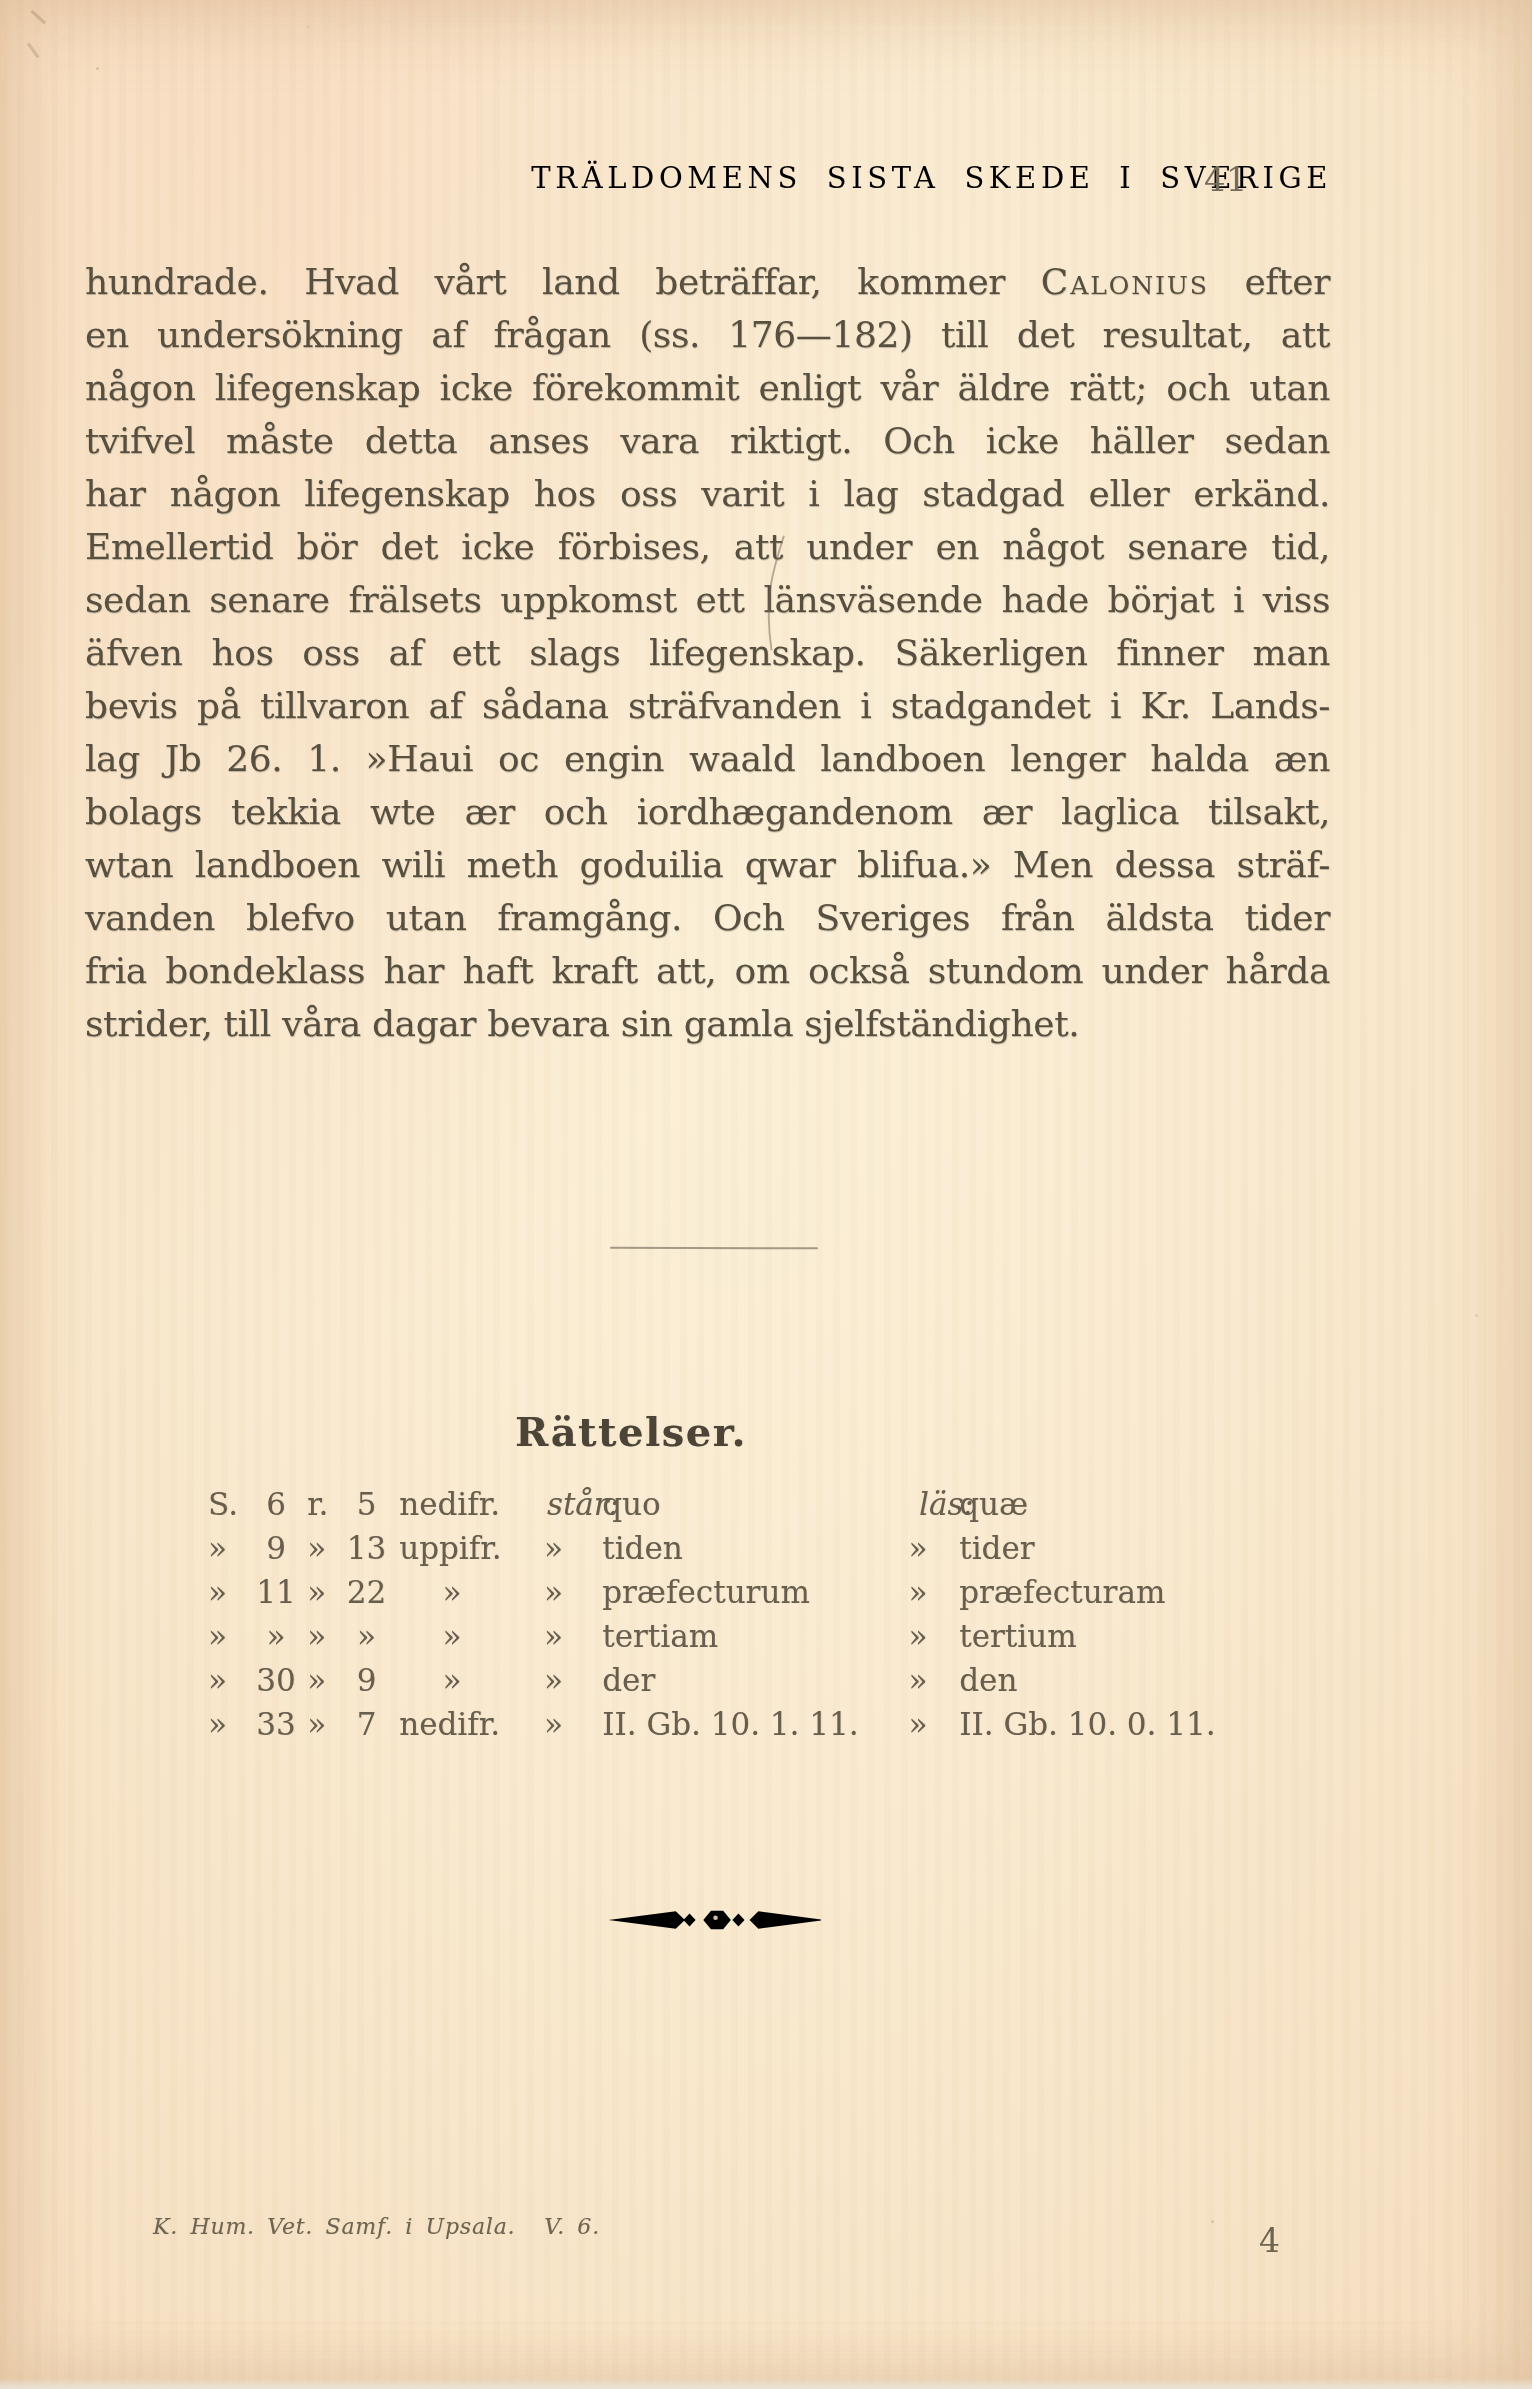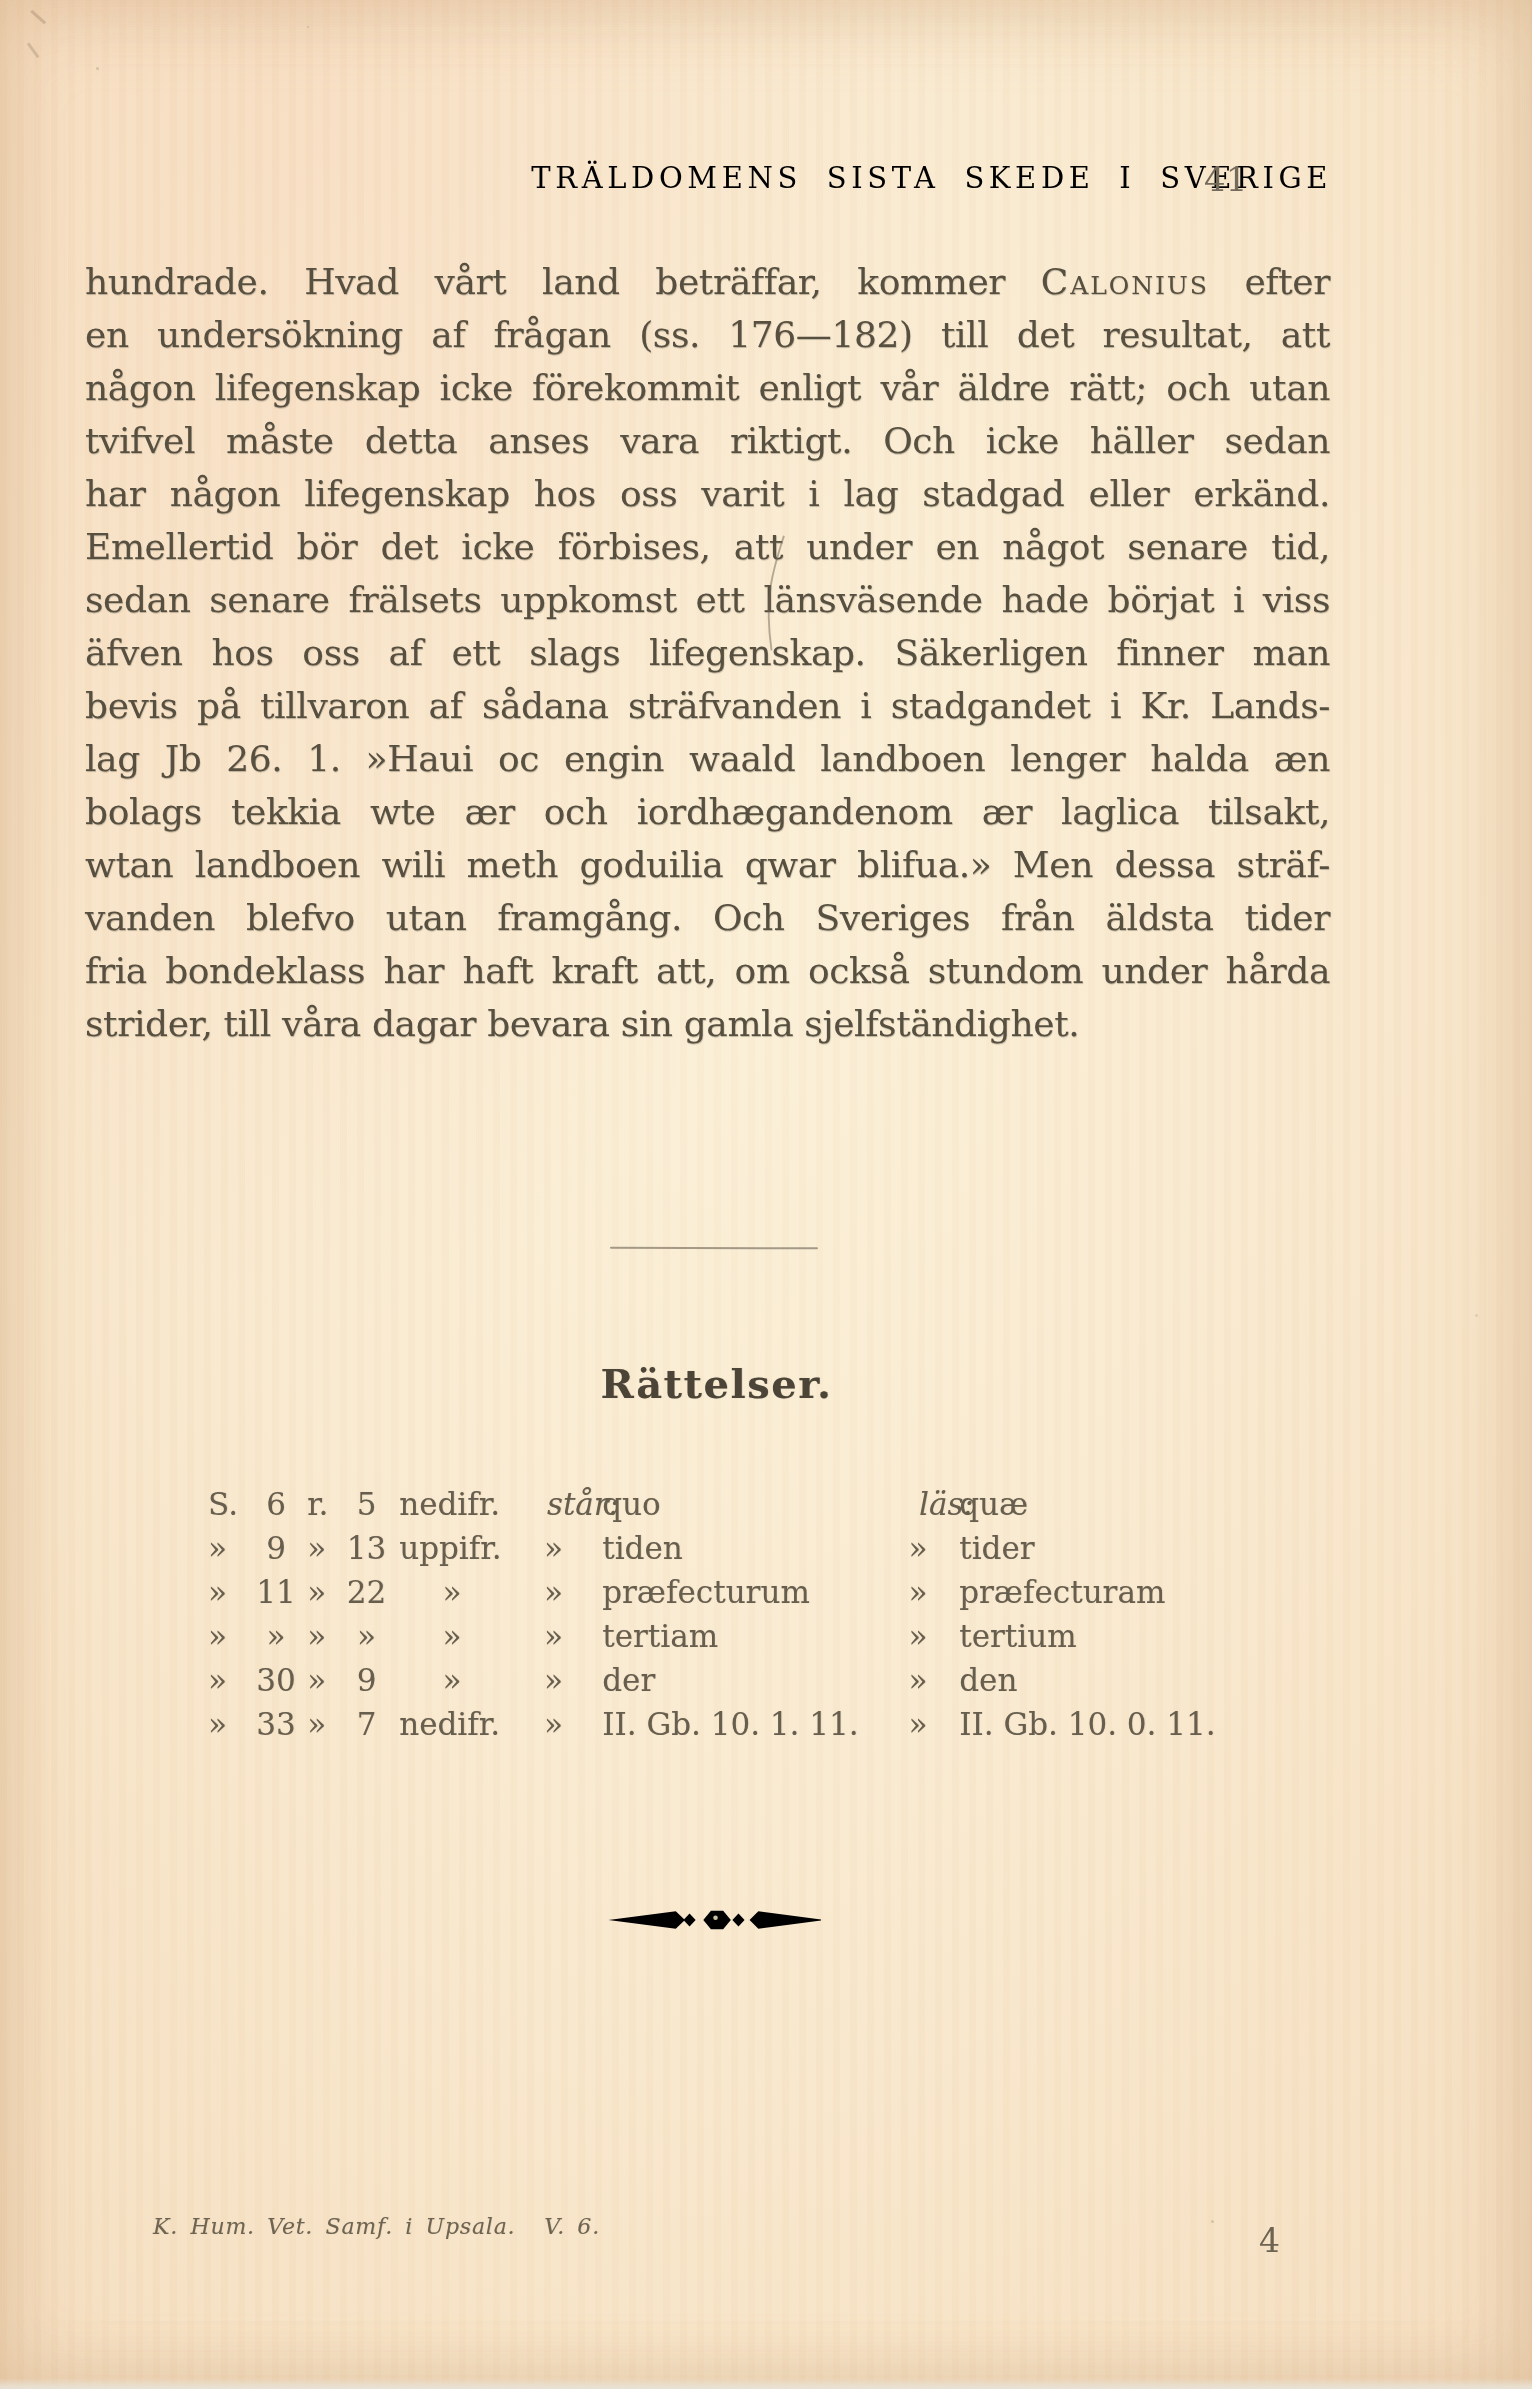--- a/index.html
+++ b/index.html
@@ -36,22 +36,22 @@
     font-size:36px; line-height:53px; letter-spacing:-0.4px;
     color:#574f40; text-shadow:0.5px 0.5px 0.8px rgba(87,79,64,0.35);margin-top:12px; }
   .bline { text-align:justify; text-align-last:justify; height:53px; }
   .bline.last { text-align:right; text-align-last:left; }
   .sc { font-variant:small-caps; letter-spacing:1.9px; }
   .b  { font-weight:normal; }
 
   .divider { position:absolute; left:610px; top:1247px; width:208px; height:2.3px;
     background:#8d8372; border-radius:1.5px; transform:rotate(0.15deg); opacity:0.8; }
 
-  .corr-heading { position:absolute; left:515px; top:1360px; width:403px;
-    text-align:center; font-size:40px; font-weight:bold; letter-spacing:1.5px;
+  .corr-heading { position:absolute; left:515px; top:1408px; width:403px;
+    font-size:40px; font-weight:bold; letter-spacing:1.5px;
     color:#4b4437; text-shadow:0.4px 0.4px 0.8px rgba(75,68,55,0.3); }
 
   .corr-table { position:absolute; left:208px; top:1486px;
     display:grid; grid-template-columns:43px 50px 39px 53px 118px 85px 287px 70px 302px;
     grid-auto-rows:44px; font-size:31px; color:#675e4e;
     text-shadow:0.4px 0.4px 0.8px rgba(103,94,78,0.3); }
   .corr-table span { display:block; white-space:nowrap; }
   .cL { text-align:left; }
   .cL8 { text-align:left; padding-left:6.2px; }
   .cC { text-align:center; }

